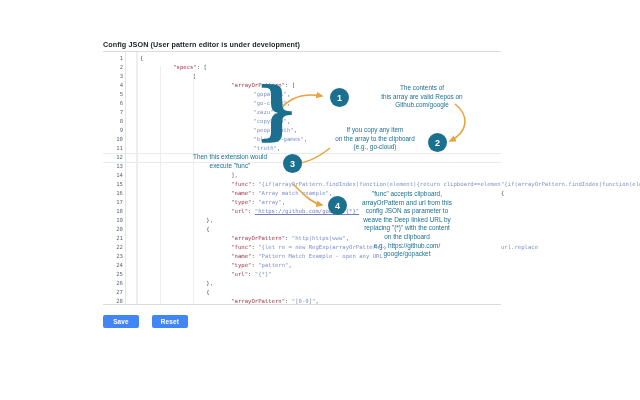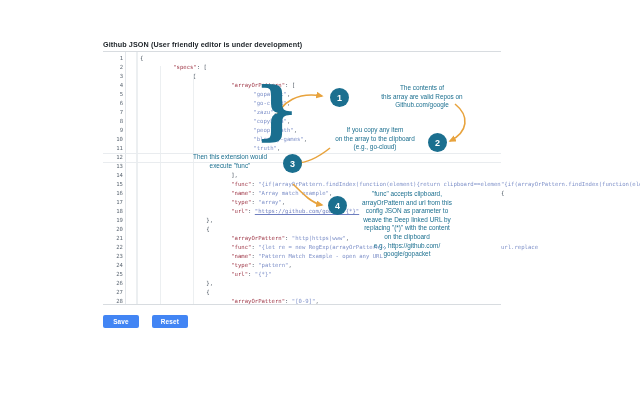--- a/index.html
+++ b/index.html
@@ -141,21 +141,21 @@
     letter-spacing: 0.2px;
   }
   #save-btn  { left: 103px; top: 315px; width: 36px; height: 13px; }
   #reset-btn { left: 152px; top: 315px; width: 36px; height: 13px; }
 </style>
 </head>
 <body>
 
 <div id="page">
 
-  <div class="editor-label">Github JSON (User friendly editor is under development)</div>
+  <div class="editor-label">Config JSON (User pattern editor is under development)</div>
 
   <div class="editor">
     <div class="gutter"></div>
     <div class="fold-col"></div>
     <div class="code-area" id="code-area">
         <div class="ln" style="top: 2px;">1</div>
         <div class="cl" style="top: 2px; left: 37px;"><span class="p">{</span></div>
         <div class="ln" style="top: 11px;">2</div>
         <div class="cl" style="top: 11px; left: 70.1608px;"><span class="k">"specs"</span><span class="p">: [</span></div>
         <div class="ln" style="top: 20px;">3</div>

